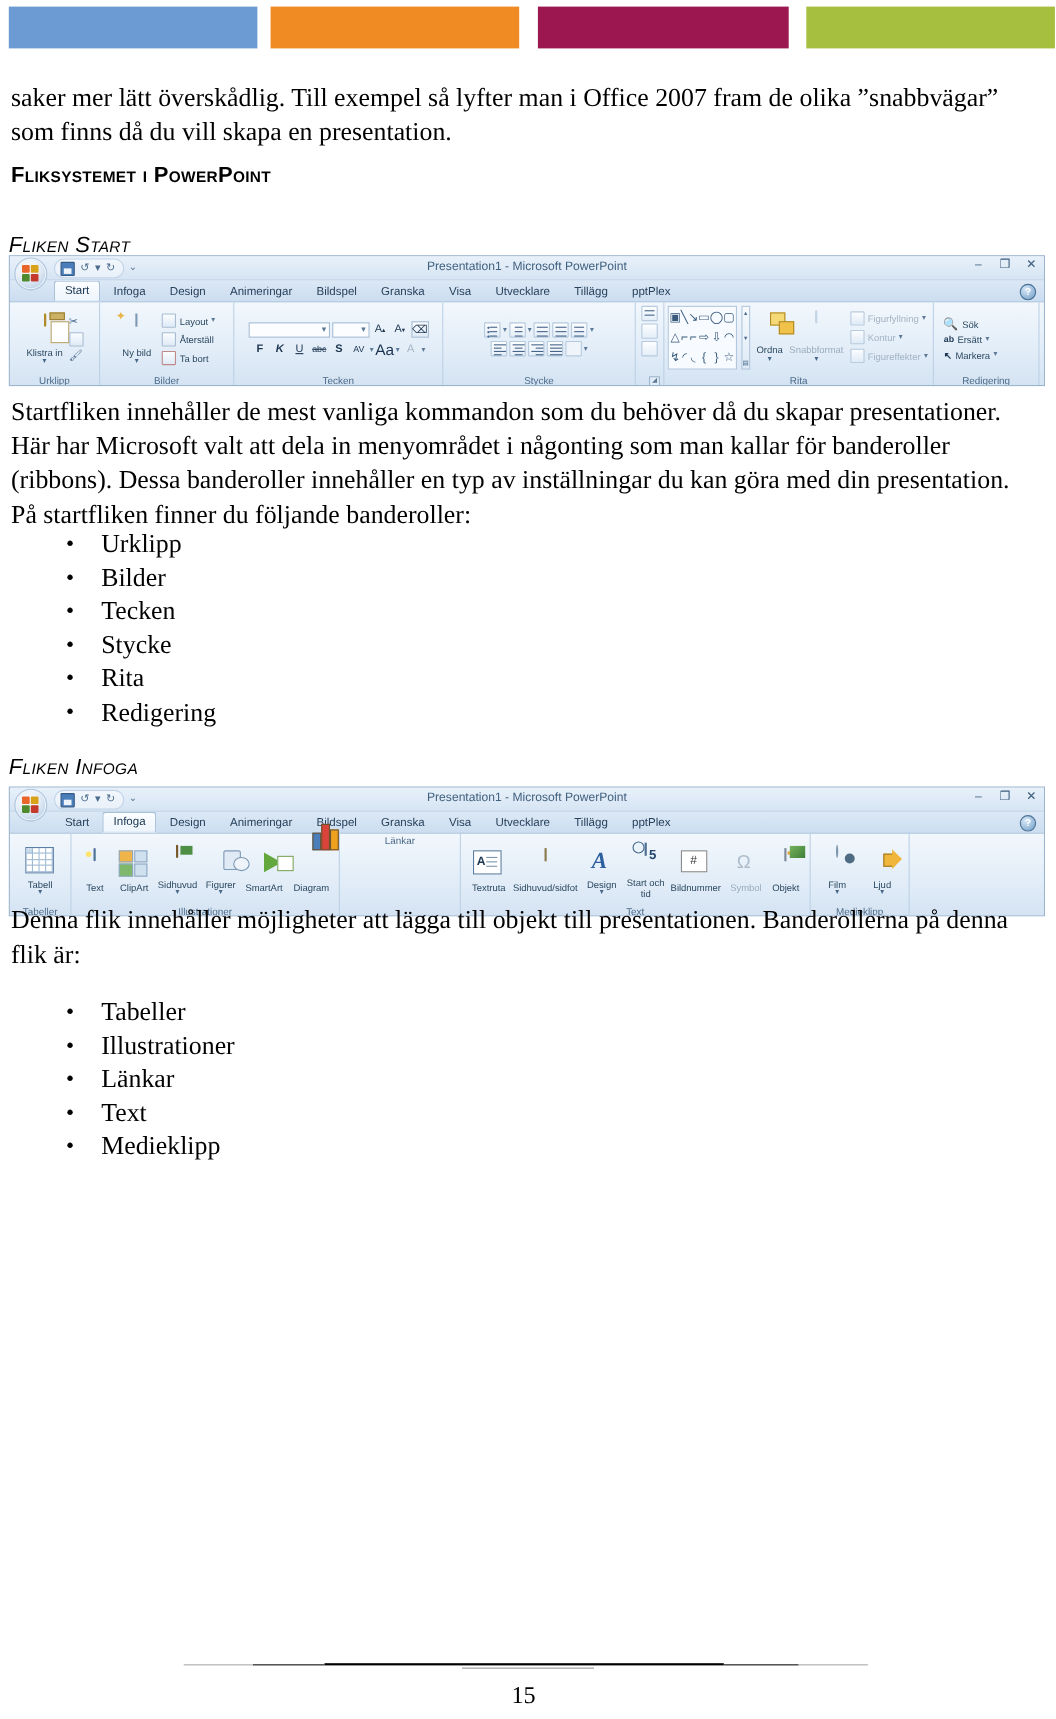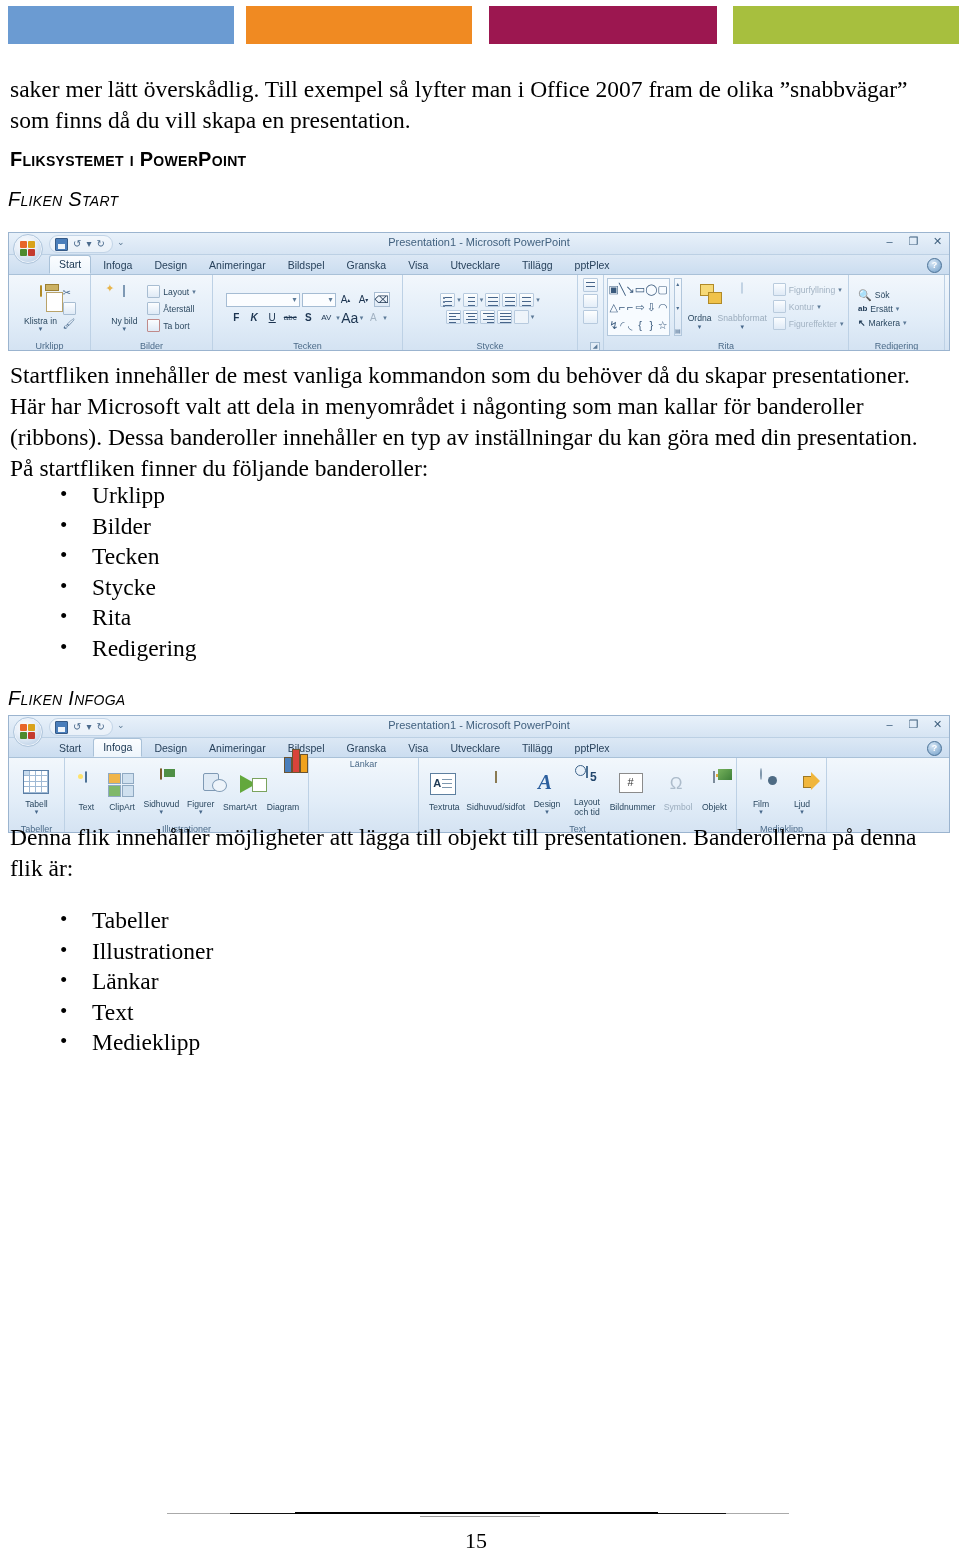--- a/index.html
+++ b/index.html
@@ -70,21 +70,21 @@
     position: absolute;
     left: 8px;
     font-family: "Liberation Sans", sans-serif;
     font-weight: normal;
     font-style: italic;
     font-size: 20px;
     font-variant: small-caps;
     letter-spacing: 0.3px;
     color: #000;
   }
-  .h2-start  { top: 188px; }
+  .h2-start  { top: 212px; }
   .h2-infoga { top: 687px; }
 
   .para-start   { top: 360px; }
   .para-infoga  { top: 822px; }
 
   ul.bullets {
     position: absolute;
     margin: 0;
     padding: 0 0 0 50px;
     list-style: none;
@@ -1038,21 +1038,21 @@
           </div>
           <div class="bigbtn">
             <span class="ico">
                 <span class="wordart-ico">A</span>
               </span>
             <span class="cap">Design</span>
             <span class="caret">▾</span>
           </div>
           <div class="bigbtn w-narrow">
             <span class="ico"><span class="date-ico"><span>5</span></span></span>
-            <span class="cap">Layout och tid</span>
+            <span class="cap">Start och tid</span>
           </div>
           <div class="bigbtn w-wide">
             <span class="ico">
                 <span class="slidenum-ico">#</span>
               </span>
             <span class="cap">Bildnummer</span>
           </div>
           <div class="bigbtn w-narrow disabled">
             <span class="ico">
                 <span class="symbol-ico">Ω</span>

